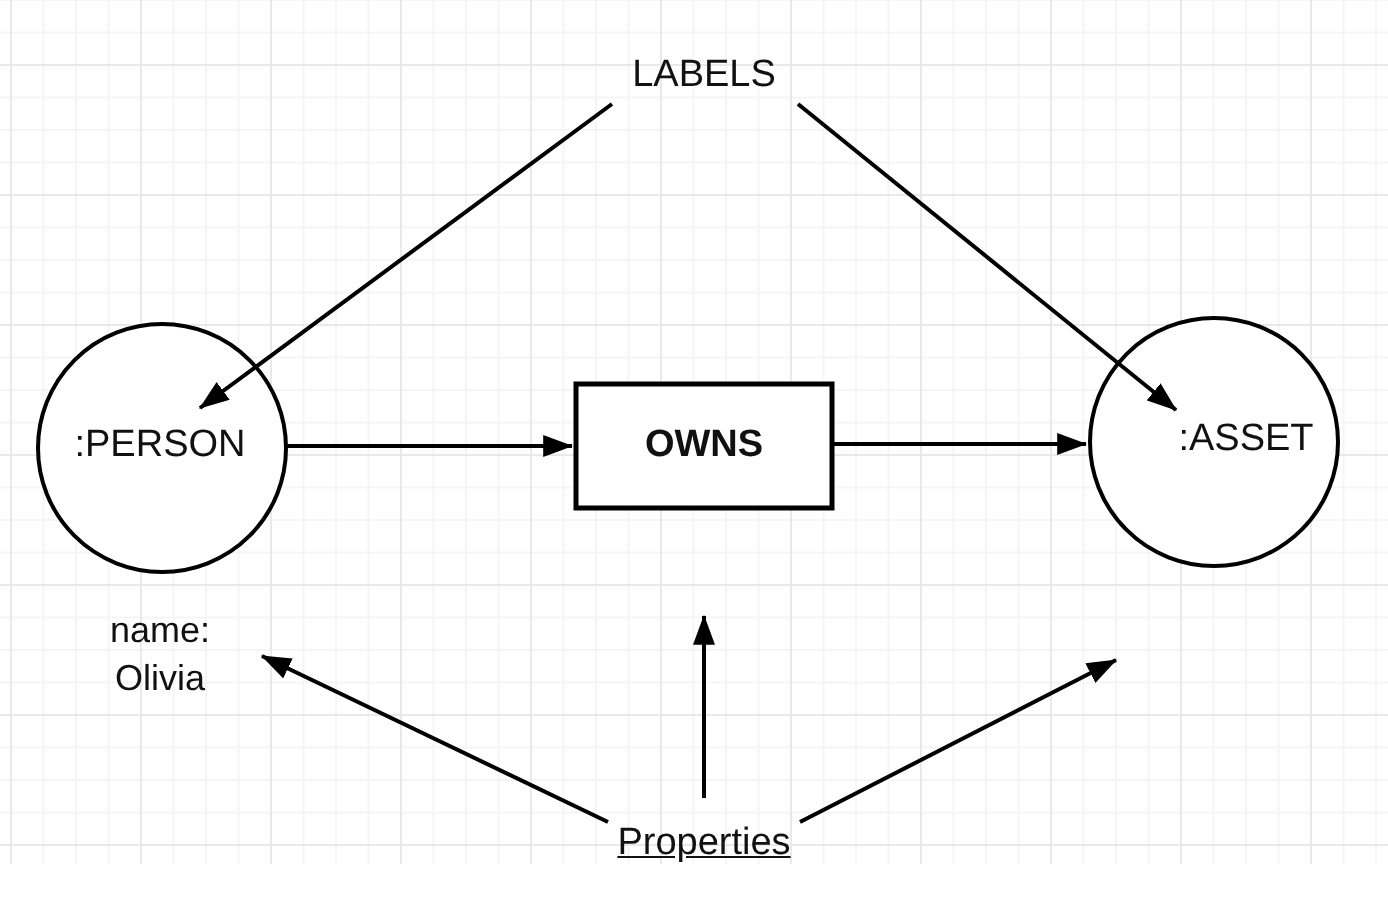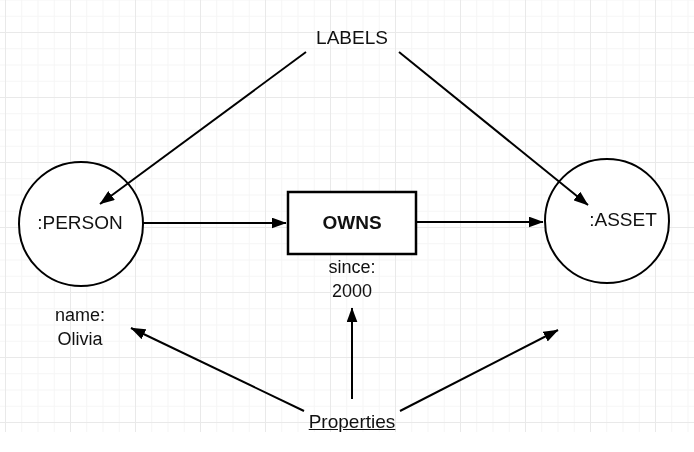--- a/index.html
+++ b/index.html
@@ -65,24 +65,20 @@
   </svg>
 
   <div class="lbl lbl-main" style="left:352px; top:38px;">LABELS</div>
 
   <div class="lbl lbl-main" style="left:80px; top:223px;">:PERSON</div>
 
   <div class="lbl lbl-main" style="left:352px; top:223px;font-weight:bold;">OWNS</div>
 
   <div class="lbl lbl-main" style="left:607px; top:220px;margin-left:16px;">:ASSET</div>
 
-  <div class="lbl lbl-prop" style="left:352px; top:279px;">
-    <div>since:</div>
-    <div>2000</div>
-  </div>
 
   <div class="lbl lbl-prop" style="left:80px; top:327px;">
     <div>name:</div>
     <div>Olivia</div>
   </div>
 
 
   <div class="lbl lbl-main" style="left:352px; top:422px;text-decoration:underline;">Properties</div>
 
 </div>

